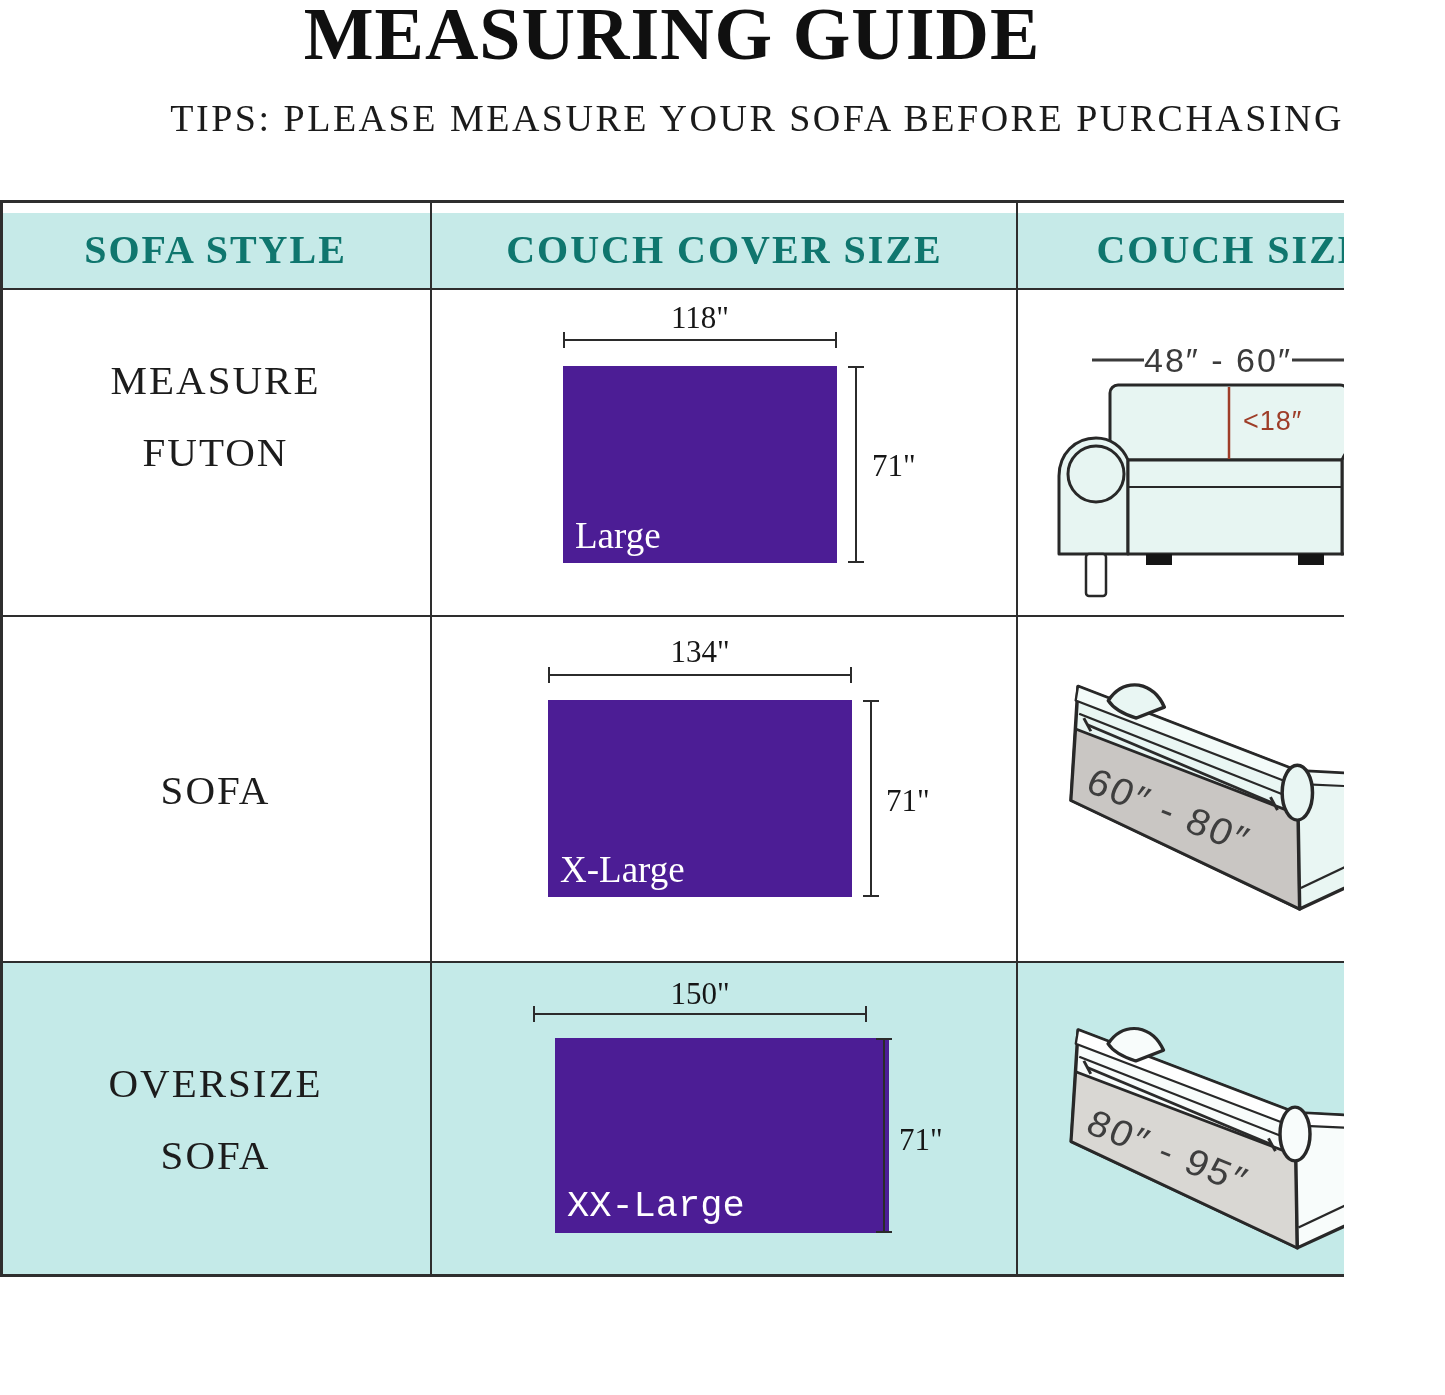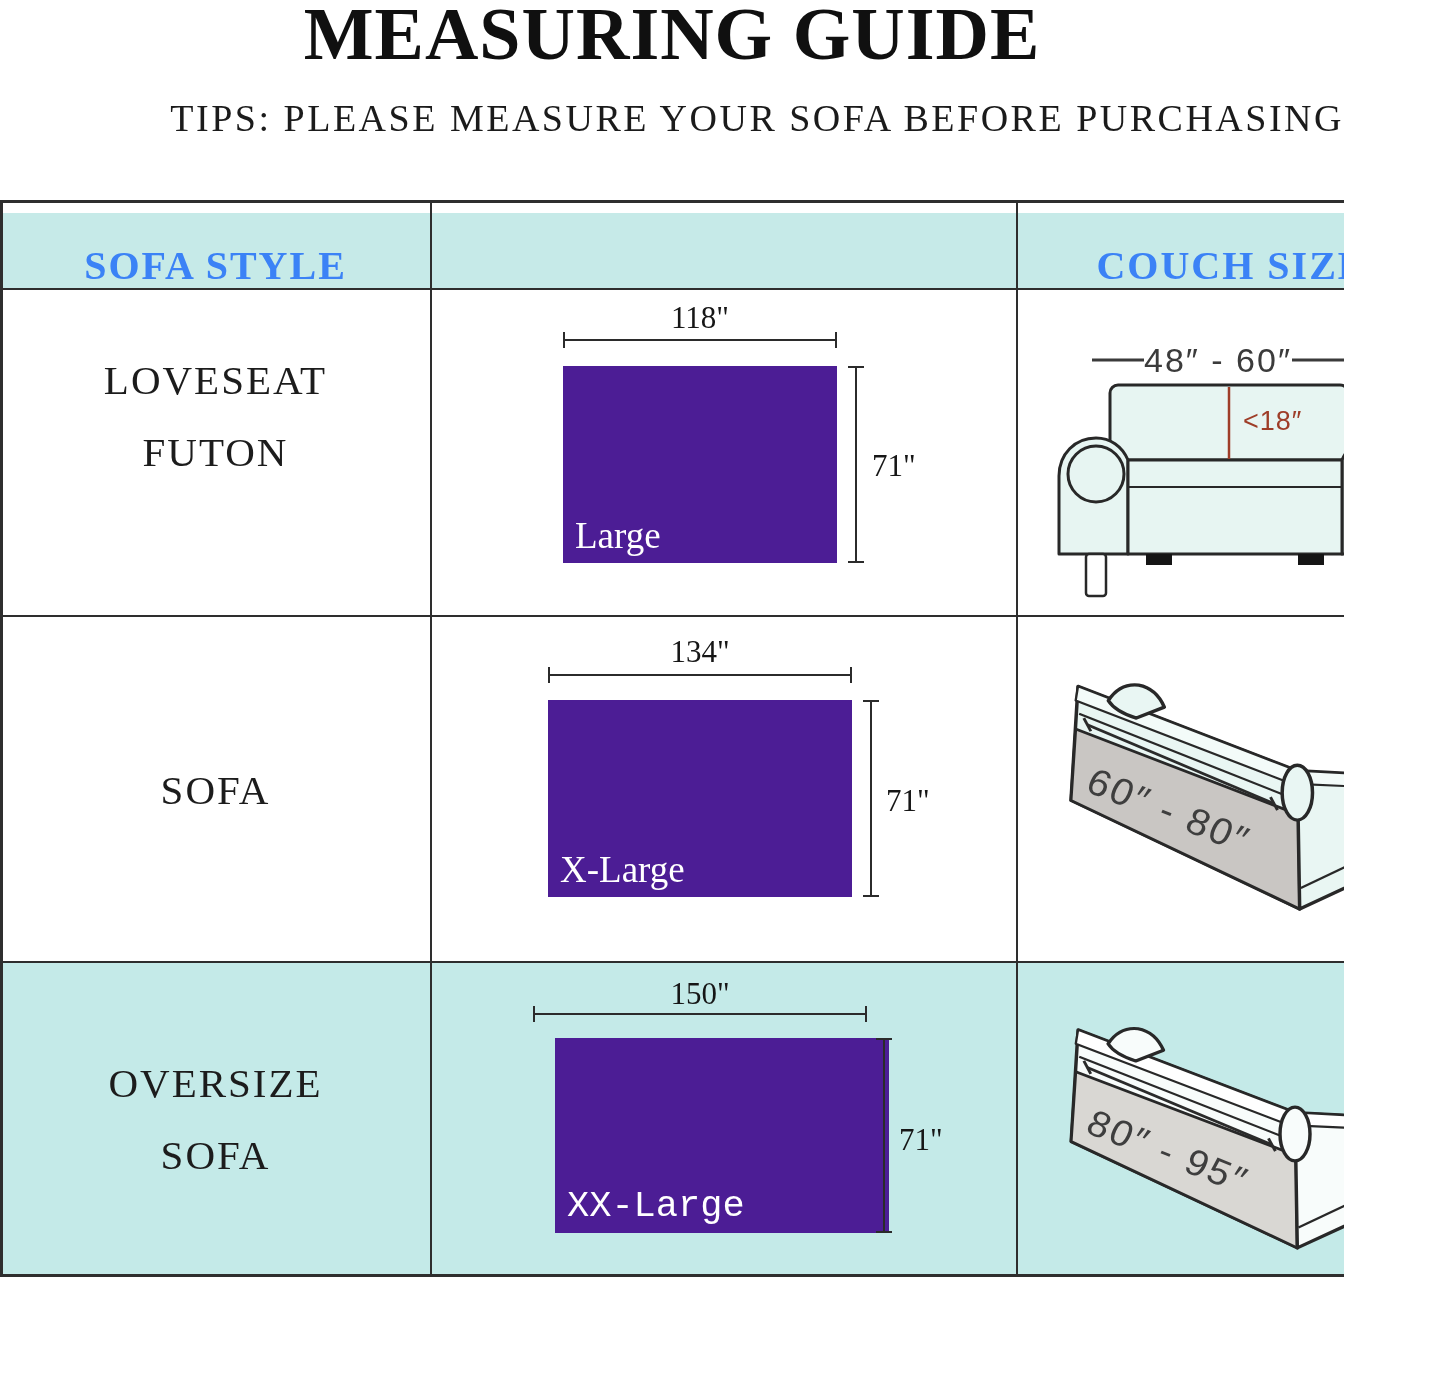--- a/index.html
+++ b/index.html
@@ -21,22 +21,22 @@
   .b-top   { left:0; top:0; width:1445px; height:3px; }
   .b-hdr   { left:0; top:88px;  width:1445px; height:2px; }
   .b-r1    { left:0; top:415px; width:1445px; height:2px; }
   .b-r2    { left:0; top:761px; width:1445px; height:2px; }
   .b-bot   { left:0; top:1074px; width:1445px; height:3px; }
   .b-left  { left:0; top:0; width:3px; height:1077px; }
   .b-right { left:1442px; top:0; width:3px; height:1077px; }
   .v1 { left:430px;  top:0; width:2px; height:1077px; }
   .v2 { left:1016px; top:0; width:2px; height:1077px; }
 
-  .hdr-label { position:absolute; top:42px; text-align:center; font-weight:bold;
-               font-size:40px; letter-spacing:2px; color:#3b82f6; }
+  .hdr-label { position:absolute; top:26px; text-align:center; font-weight:bold;
+               font-size:40px; letter-spacing:2px; color:#0f766e; }
   .h1 { left:0; width:431px; } .h2 { left:431px; width:587px; } .h3 { left:1018px; width:427px;text-align:center; }
 
   .style-label { position:absolute; left:0; width:431px; text-align:center;
                  font-size:41px; letter-spacing:2px; line-height:72px; color:#1c1c1c; }
   .sl1 { top:144px; } .sl2 { top:554px; } .sl3 { top:847px; }
 
   .cover-rect { position:absolute; background:#4c1d95; }
   .size-name { position:absolute; left:12px; bottom:6px; color:#ffffff; font-size:37px; }
 
   .dim-h { position:absolute; height:2px; background:#2b2b2b; }
@@ -78,24 +78,25 @@
 
   <div class="title">MEASURING GUIDE</div>
   <div class="subtitle">TIPS: PLEASE MEASURE YOUR SOFA BEFORE PURCHASING</div>
 
   <div class="table">
 
     <div class="bg hdr-bg"></div>
     <div class="bg row3-bg"></div>
 
     <div class="hdr-label h1">SOFA STYLE</div>
+    <div class="hdr-label h2">COUCH COVER SIZE</div>
     <div class="hdr-label h3">COUCH SIZE</div>
 
     <div class="style-label sl1">
-      <div>LOVESEAT</div>
+      <div>MEASURE</div>
       <div>FUTON</div>
     </div>
 
     <div class="dim-label" style="left:563px;top:100px;width:274px;">118"</div>
     <div class="dim-h" style="left:563px;top:139px;width:274px;">
       <i class="tk tl"></i>
         <i class="tk tr"></i>
     </div>
     <div class="cover-rect" style="left:563px;top:166px;width:274px;height:197px;">
       <span class="size-name">Large</span>

